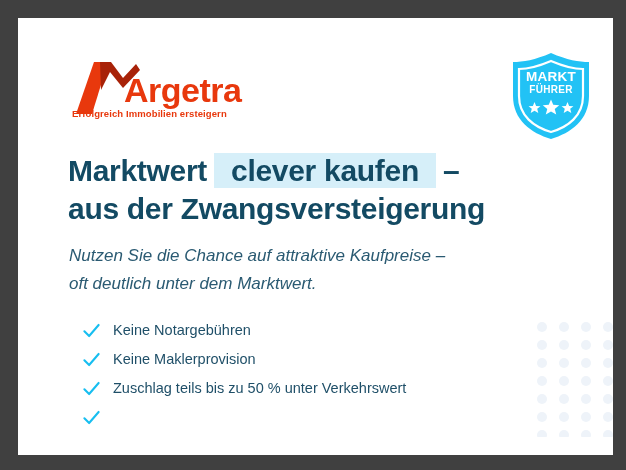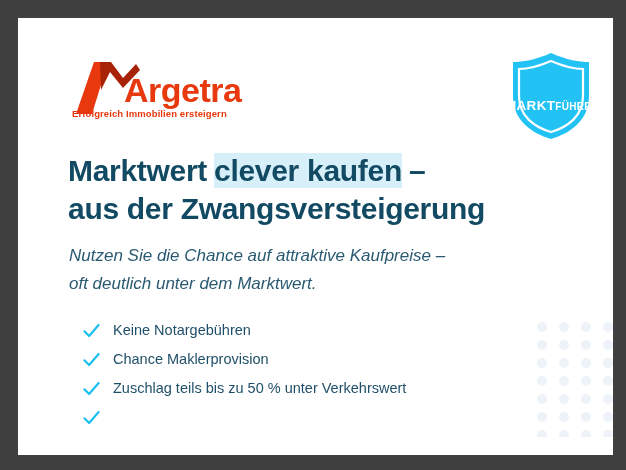--- a/index.html
+++ b/index.html
@@ -77,20 +77,21 @@
     width: 92px;
     height: 92px;
   }
   .badge-text-wrap {
     position: absolute;
     left: 0;
     top: 0;
     width: 92px;
     height: 92px;
     display: flex;
+    flex-direction: column;
     align-items: center;
     justify-content: flex-start;
     padding-top: 20px;
     box-sizing: border-box;
     pointer-events: none;
   }
   .badge-line1 {
     color: #FFFFFF;
     font-size: 13.5px;
     font-weight: bold;
@@ -119,21 +120,21 @@
     width: 520px;
     font-size: 30px;
     font-weight: bold;
     color: #134A63;
     line-height: 1.25;
     letter-spacing: -0.3px;
   }
   .hl-line { display: block; white-space: nowrap; }
   .hl-mark {
     background: #D6EFF9;
-    padding: 1px 0;
+    padding: 1px 17px;
     margin: 0 -1px;
   }
 
   
   .subhead {
     position: absolute;
     left: 51px;
     top: 224px;
     width: 500px;
     font-size: 17px;
@@ -229,21 +230,21 @@
       <div class="bullet">
         <svg class="bullet-check" viewBox="0 0 24 24">
           <polyline points="3,13 9,19 21,5" fill="none" stroke="#17BEF0" stroke-width="2.6" stroke-linecap="round" stroke-linejoin="round"></polyline>
         </svg>
         <span class="bullet-label">Keine Notargebühren</span>
       </div>
       <div class="bullet">
         <svg class="bullet-check" viewBox="0 0 24 24">
           <polyline points="3,13 9,19 21,5" fill="none" stroke="#17BEF0" stroke-width="2.6" stroke-linecap="round" stroke-linejoin="round"></polyline>
         </svg>
-        <span class="bullet-label">Chance Maklerprovision</span>
+        <span class="bullet-label">Keine Maklerprovision</span>
       </div>
       <div class="bullet">
         <svg class="bullet-check" viewBox="0 0 24 24">
           <polyline points="3,13 9,19 21,5" fill="none" stroke="#17BEF0" stroke-width="2.6" stroke-linecap="round" stroke-linejoin="round"></polyline>
         </svg>
         <span class="bullet-label">Zuschlag teils bis zu 50 % unter Verkehrswert</span>
       </div>
       <div class="bullet">
         <svg class="bullet-check" viewBox="0 0 24 24">
           <polyline points="3,13 9,19 21,5" fill="none" stroke="#17BEF0" stroke-width="2.6" stroke-linecap="round" stroke-linejoin="round"></polyline>

